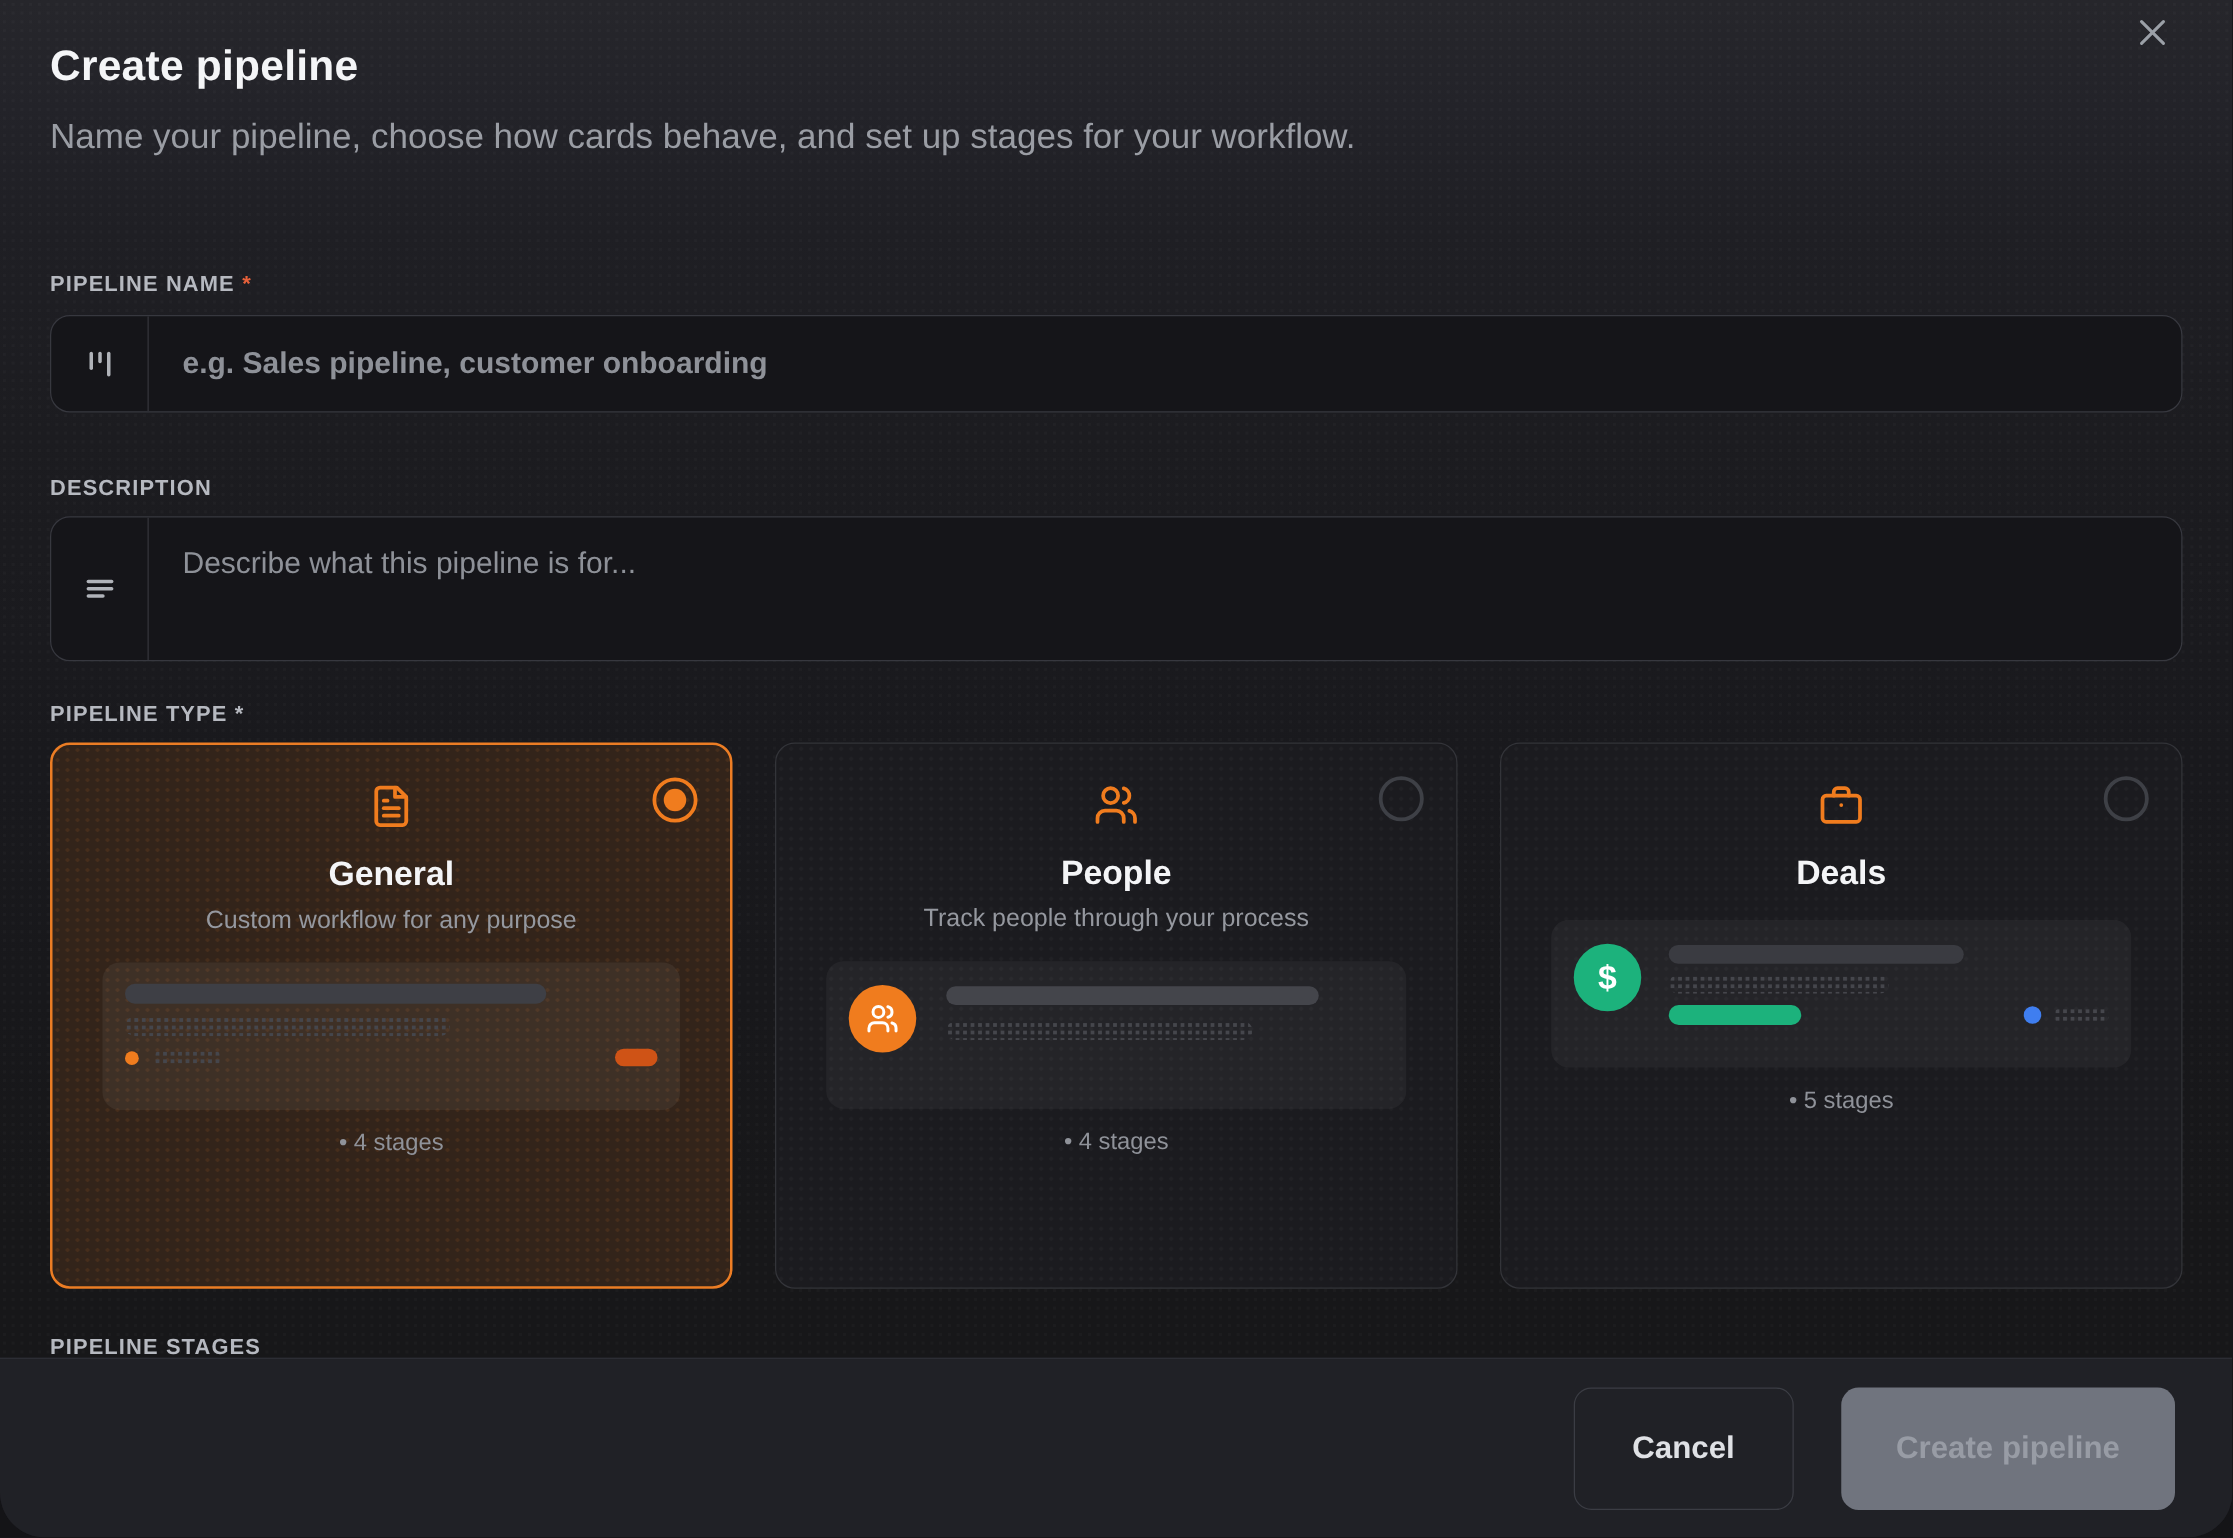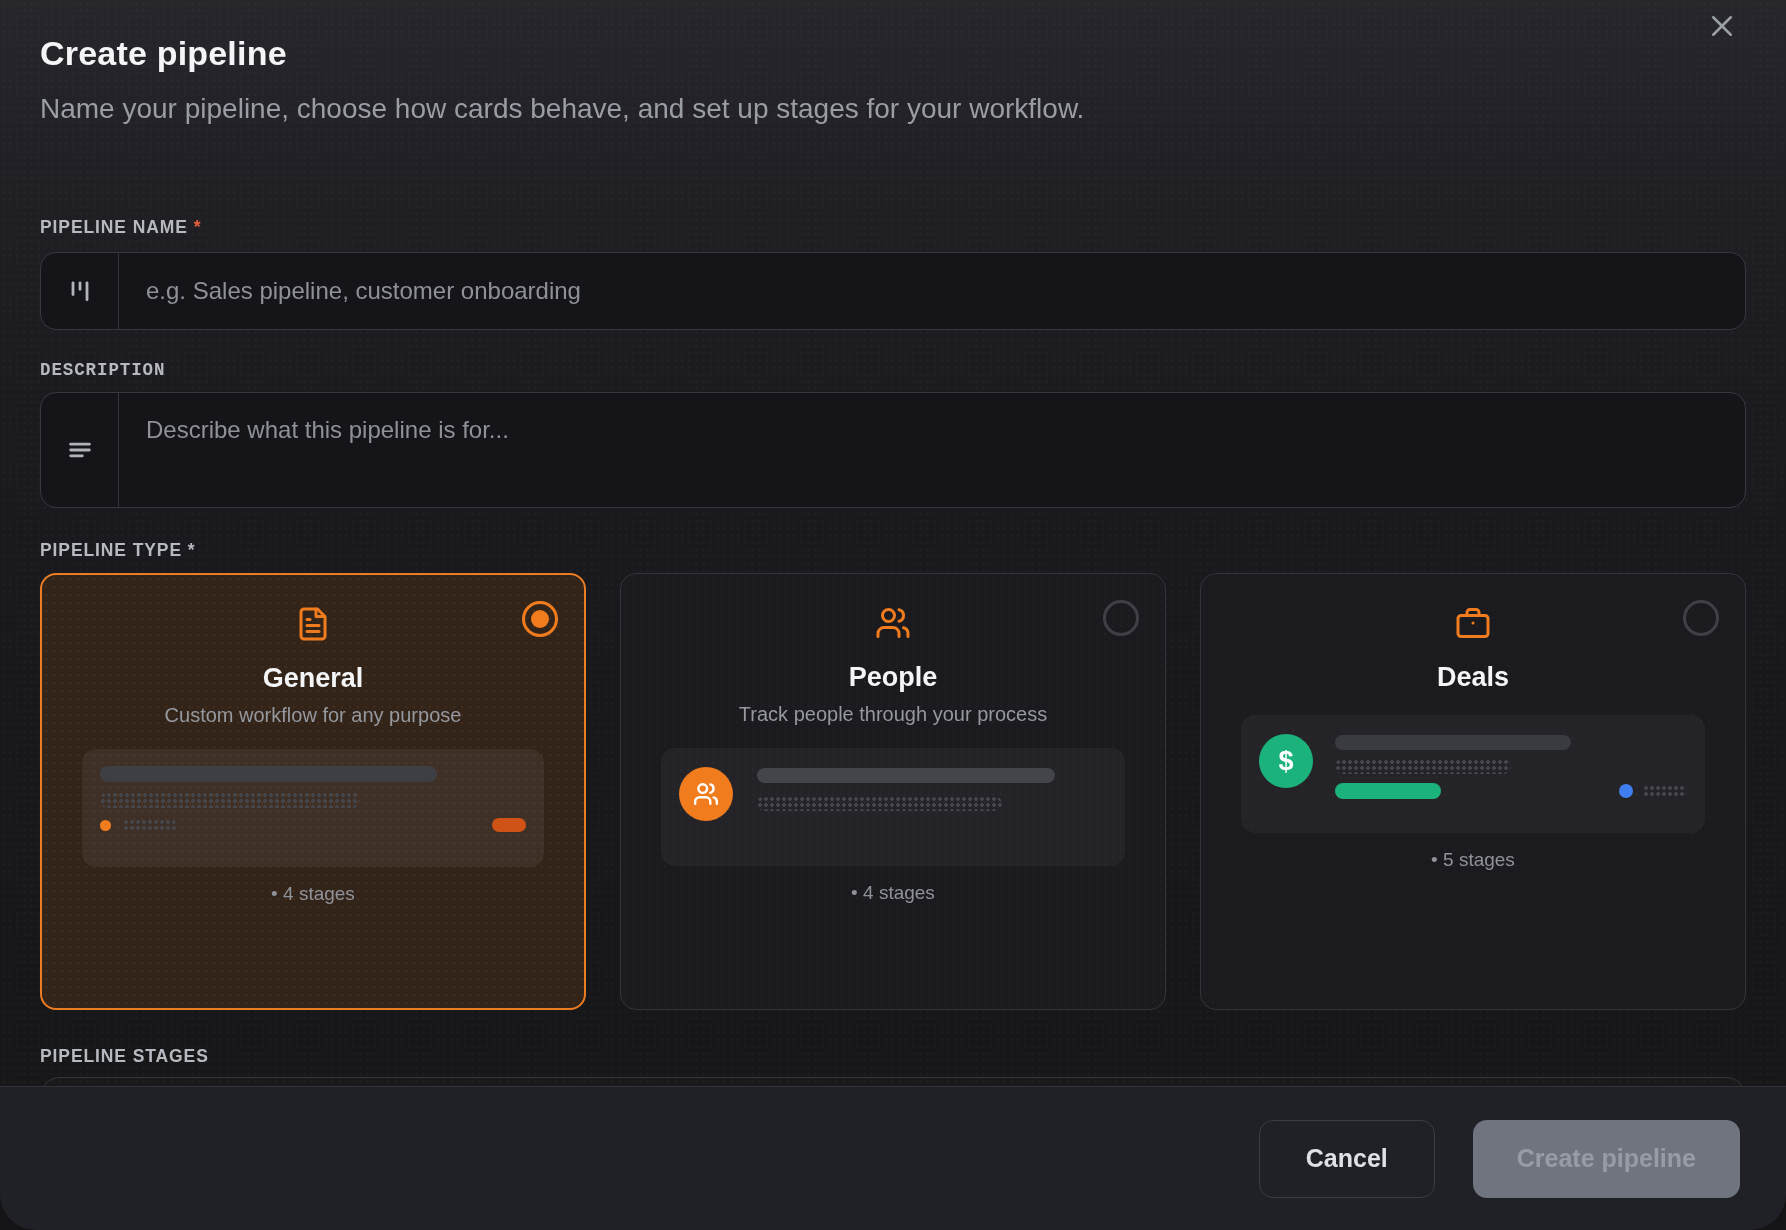--- a/index.html
+++ b/index.html
@@ -34,21 +34,21 @@
     position:absolute; top:4px; right:2px;
     width:44px; height:44px;
     background:transparent; border:none; cursor:pointer;
     display:flex; align-items:center; justify-content:center;
     color:#9ba0a7;
   }
   
   .sec-label { font-size:17.5px; font-weight:700; color:#b6b9c0; letter-spacing:.9px; }
   .req { color:#e8613a; margin-left:6px; font-weight:700; }
   .mt-name { margin-top:92px; }
-  .mt-desc { margin-top:30px;font-family:Liberation Mono, monospace; }
+  .mt-desc { margin-top:50px; }
   .mt-type { margin-top:32px; }
   .mt-stages { margin-top:36px; }
   
   .input-wrap {
     margin-top:14px;
     display:flex; align-items:stretch;
     height:78px;
     background:#151519;
     border:1.5px solid #37383f;
     border-radius:16px;
@@ -57,20 +57,21 @@
   .input-icon-cell {
     width:78px; flex:none;
     display:flex; align-items:center; justify-content:center;
     border-right:1.5px solid #34353b;
     color:#b0b3b9;
   }
   .text-input {
     flex:1; background:transparent; border:none; outline:none;
     color:#a16207; font-size:24px; padding:0 27px;
     font-family:inherit;
+    font-weight:bold;
   }
   .text-input::placeholder, .text-area::placeholder { color:#8e9198; opacity:1; }
   .textarea-wrap { height:116px; margin-top:12px; }
   .text-area {
     flex:1; background:transparent; border:none; outline:none; resize:none;
     color:#e9eaec; font-size:24px; padding:21px 27px; line-height:1.35;
     font-family:inherit;
   }
   
   .cards { margin-top:12px; display:grid; grid-template-columns:repeat(3,1fr); gap:34px; }
@@ -146,21 +147,21 @@
     background:#2cb47e; border:none; cursor:pointer;
   }
   
   .footer {
     height:144px; flex:none;
     background:#202126; border-top:1px solid #31323a;
     display:flex; align-items:center; justify-content:flex-end;
     gap:38px; padding:0 46px;
   }
   .btn {
-    height:78px; border-radius:14px; font-size:25px; font-weight:600;
+    height:98px; border-radius:14px; font-size:25px; font-weight:600;
     font-family:inherit; cursor:pointer;
   }
   .btn-cancel { padding:0 46px; background:transparent; border:1.5px solid #3b3d44; color:#dfe1e5; }
   .btn-submit { padding:0 44px; background:#70747e; border:none; color:#989ca5; }
   svg { display:block; }
 </style>
 </head>
 <body>
 
 <div class="modal">

